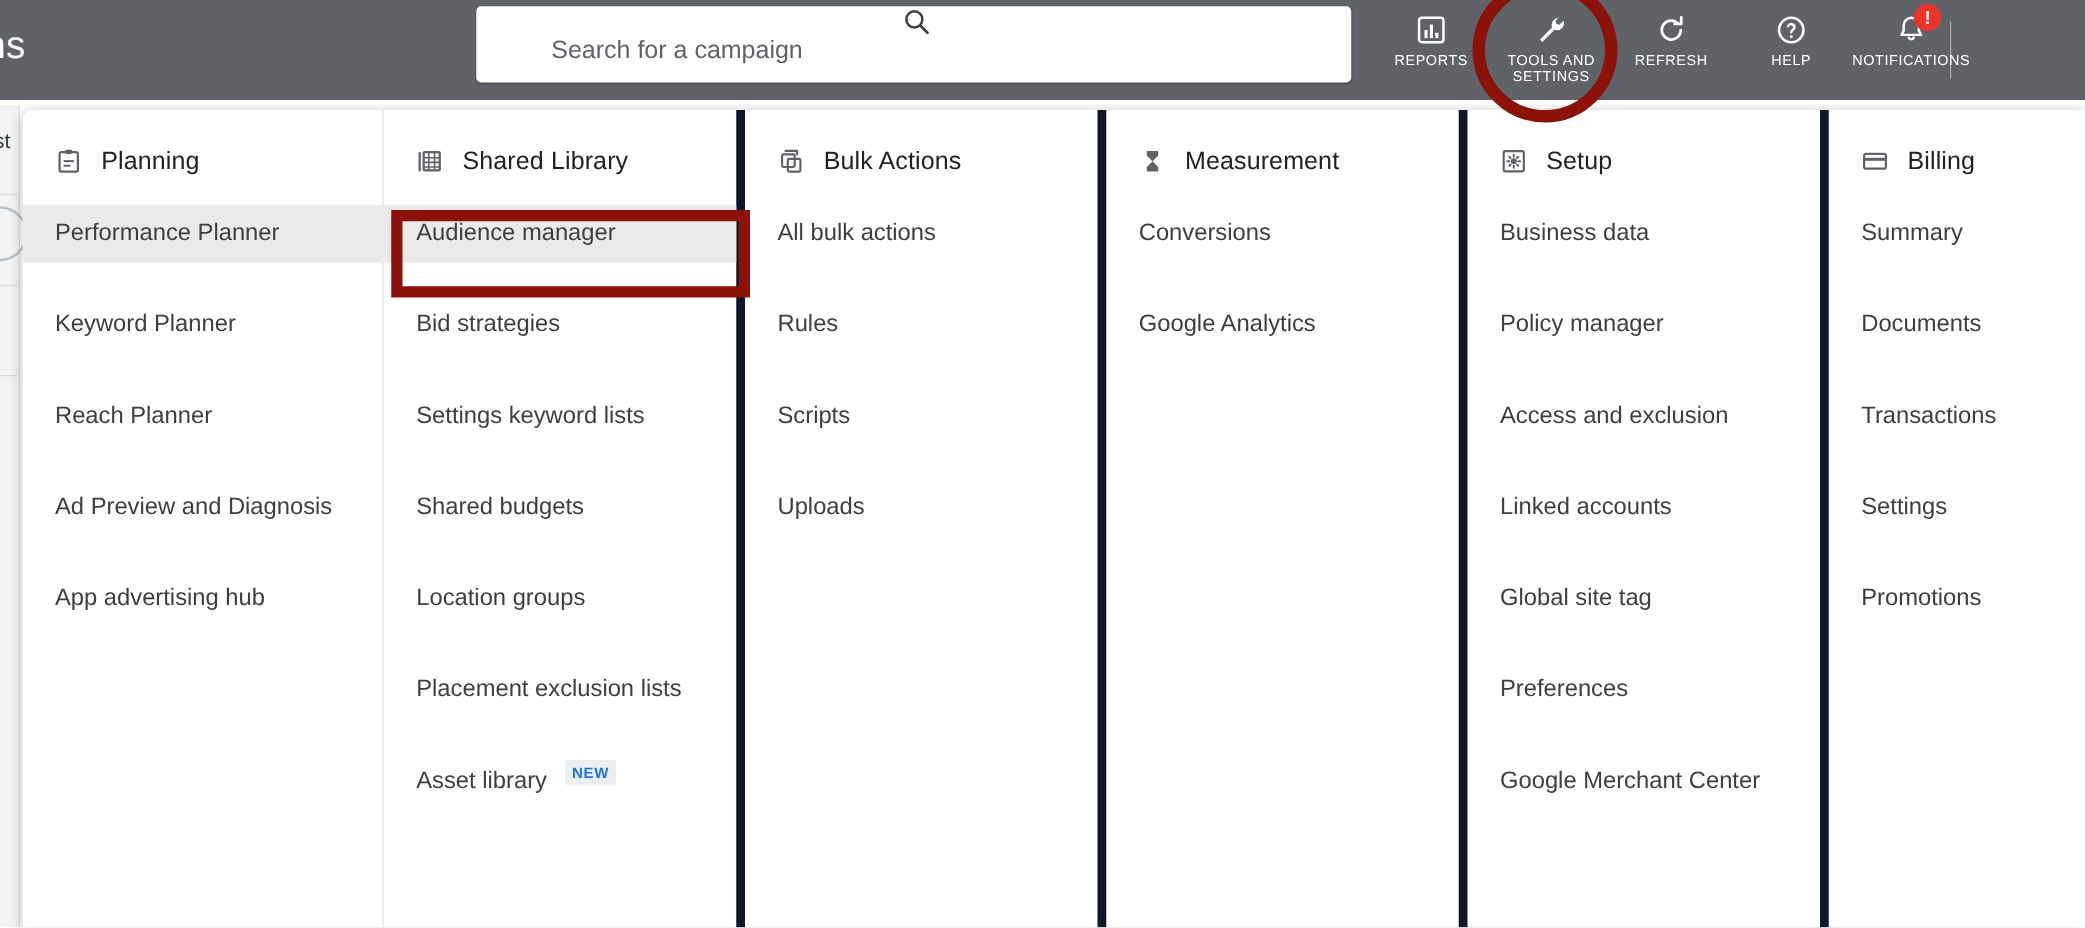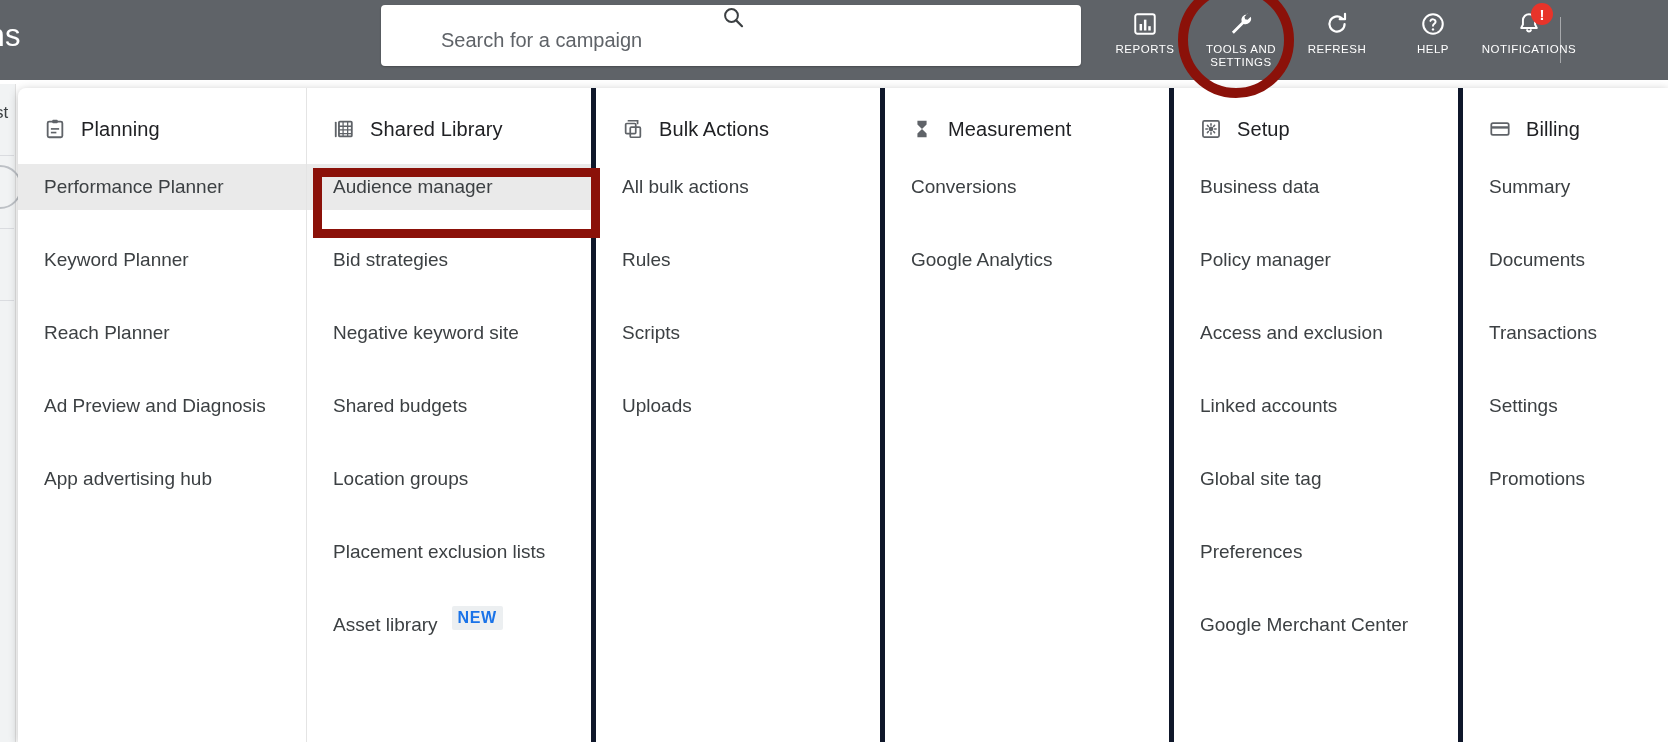--- a/index.html
+++ b/index.html
@@ -94,21 +94,21 @@
     position: absolute; left: 18px; top: 88px;
     width: 1650px; height: 654px;
     background: #ffffff;
     border-radius: 8px 0 0 0;
     box-shadow: 0 2px 10px rgba(0,0,0,.25);
     display: flex;
     overflow: hidden;
   }
   .menu-col {
     width: 289px; flex: 0 0 289px;
-    border-right: 5px solid #0f172a;
+    border-right: 7px solid #0f172a;
     padding: 24px 0 0 0;
     height: 100%;
   }
   .menu-col:first-child { border-right: 1px solid #e4e4e4; }
   .col-head {
     display: flex; align-items: center;
     padding-left: 26px; margin-bottom: 10px; height: 34px;
   }
   .col-head-ico { width: 22px; height: 22px; margin-right: 15px; flex: 0 0 auto; }
   .col-head-title {
@@ -120,21 +120,21 @@
     padding-left: 26px; margin-top: 27px;
     font-size: 19px; color: #3c4043; cursor: pointer;
     white-space: nowrap;
   }
   .menu-item.first { margin-top: 18px; }
   .menu-item.selected { background: #eaeaea; text-align: right; }
   .badge-new {
     display: inline-block;
     margin-left: 14px; margin-bottom: 14px;
     background: #eceff1; color: #1a73e8;
-    font-size: 16px; font-weight: bold; letter-spacing: .6px;
+    font-size: 12px; font-weight: bold; letter-spacing: .6px;
     padding: 3px 6px; border-radius: 2px;
     vertical-align: super;
   }
 
   
   .anno-circle {
     position: absolute; left: 1178px; top: -18px;
     width: 116px; height: 116px; border-radius: 50%;
     border: 10px solid #8b1109;
     pointer-events: none; z-index: 40;
@@ -274,21 +274,21 @@
         </span>
         <span class="col-head-title">Shared Library</span>
       </div>
       <div class="menu-item first selected">
         <span>Audience manager</span>
       </div>
       <div class="menu-item">
         <span>Bid strategies</span>
       </div>
       <div class="menu-item">
-        <span>Negative keyword site</span>
+        <span>Settings keyword lists</span>
       </div>
       <div class="menu-item">
         <span>Shared budgets</span>
       </div>
       <div class="menu-item">
         <span>Location groups</span>
       </div>
       <div class="menu-item">
         <span>Placement exclusion lists</span>
       </div>

